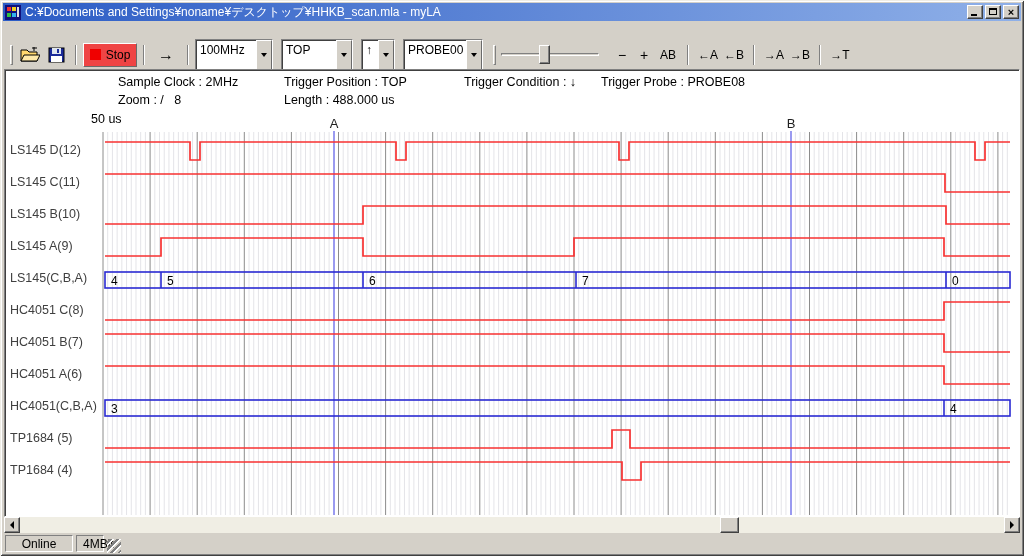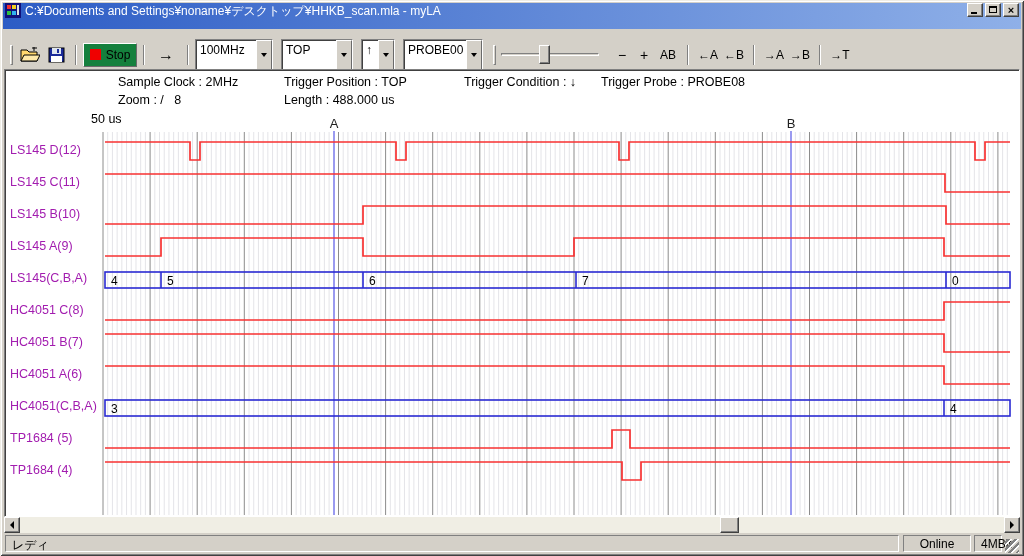--- a/index.html
+++ b/index.html
@@ -1,51 +1,51 @@
 <!DOCTYPE html>
 <html><head>
 <meta charset="utf-8">
 <style>
   html,body{margin:0;padding:0;background:#000;}
   *{box-sizing:border-box;font-family:"Liberation Sans","DejaVu Sans",sans-serif;}
   #window{position:relative;width:1024px;height:556px;background:#d4d0c8;overflow:hidden;
     box-shadow:inset 1px 1px 0 #efede6,inset -1px -1px 0 #404040,inset 2px 2px 0 #fff,inset -2px -2px 0 #808080;}
   
-  #titlebar{position:absolute;left:3px;top:3px;right:3px;height:26px;
-    background:linear-gradient(90deg,#2c5cc5,#8fb0e8);display:flex;align-items:flex-start;padding:0 2px;}
+  #titlebar{position:absolute;left:3px;top:3px;right:3px;height:18px;
+    background:linear-gradient(90deg,#2c5cc5,#8fb0e8);display:flex;align-items:center;padding:0 2px;}
   #title-text{color:#fff;font-size:12px;margin-left:4px;white-space:nowrap;overflow:hidden;flex:1;}
   .winbtn{width:16px;height:14px;background:#d4d0c8;border:1px solid;border-color:#fff #404040 #404040 #fff;
     box-shadow:inset -1px -1px 0 #808080;margin-left:2px;position:relative;flex:0 0 auto;}
   .glyph-min{position:absolute;left:3px;bottom:2px;width:6px;height:2px;background:#000;}
   .glyph-max{position:absolute;left:3px;top:2px;width:8px;height:7px;border:1px solid #000;border-top-width:2px;}
   .glyph-close{position:absolute;left:0;top:-1px;width:14px;text-align:center;font-size:11px;font-weight:bold;color:#000;line-height:14px;}
   
   #menubar{position:absolute;left:3px;top:21px;right:3px;height:19px;display:flex;align-items:center;padding-left:6px;border-bottom:1px solid #fff;box-shadow:0 -1px 0 #808080 inset;}
   .menu-item{font-size:12px;padding:2px 7px;color:#000;white-space:pre;}
   
   #toolbar{position:absolute;left:3px;top:40px;right:3px;height:29px;display:flex;align-items:center;padding-left:4px;}
   .grip{width:3px;height:20px;border:1px solid;border-color:#fff #808080 #808080 #fff;margin:0 3px;}
   .sep{width:2px;height:20px;border-left:1px solid #808080;border-right:1px solid #fff;margin:0 6px;}
   .tbtn{height:24px;display:flex;align-items:center;justify-content:center;background:transparent;border:1px solid transparent;padding:0 3px;}
-  .tbtn.raised{border-color:#fff #6a6a6a #6a6a6a #fff;background:#15803d;}
+  .tbtn.raised{border-color:#fff #6a6a6a #6a6a6a #fff;background:#ef4444;}
   .tlabel{font-size:12px;color:#000;white-space:pre;}
   .combo{height:32px;display:flex;background:#fff;border:1px solid;border-color:#808080 #fff #fff #808080;box-shadow:inset 1px 1px 0 #404040;}
   .combo-field{flex:1;font-size:12px;color:#000;padding:3px 2px 0 4px;white-space:pre;overflow:hidden;}
   .combo-arrow{width:16px;background:#d4d0c8;border:1px solid;border-color:#fff #6a6a6a #6a6a6a #fff;display:flex;align-items:center;justify-content:center;}
   .down-tri{width:0;height:0;border-left:3px solid transparent;border-right:3px solid transparent;border-top:4px solid #000;}
   #zoom-slider{position:relative;width:98px;height:21px;margin:0 2px;}
   #slider-track{position:absolute;left:0;right:0;top:9px;height:3px;border:1px solid;border-color:#808080 #fff #fff #808080;}
   #slider-handle{position:absolute;left:38px;top:1px;width:11px;height:19px;background:#d4d0c8;border:1px solid;border-color:#fff #404040 #404040 #fff;box-shadow:inset -1px -1px 0 #808080;}
   .stop-sq{width:11px;height:11px;background:#f00000;margin-right:5px;}
   
   #client{position:absolute;left:4px;top:69px;width:1016px;height:448px;background:#fff;
     border:1px solid;border-color:#808080 #fff #fff #808080;box-shadow:inset 1px 1px 0 #404040;}
   .info{position:absolute;font-size:12.5px;color:#000;white-space:pre;margin-left:20px;}
   #timeline-label{position:absolute;left:91px;top:112px;font-size:12.5px;color:#000;}
-  .ch-label{position:absolute;left:10px;font-size:12.5px;color:#a21caf;white-space:nowrap;}
+  .ch-label{position:absolute;left:10px;font-size:12.5px;color:#404040;white-space:nowrap;}
   .marker-label{position:absolute;top:116px;font-size:13px;color:#202020;width:12px;text-align:center;}
   #wave-svg{position:absolute;left:0;top:130px;}
   
   #hscroll{position:absolute;left:4px;top:517px;width:1016px;height:16px;background:#f0eee4;display:flex;}
   .sb-btn{width:16px;height:16px;background:#d4d0c8;border:1px solid;border-color:#fff #404040 #404040 #fff;box-shadow:inset -1px -1px 0 #808080;display:flex;align-items:center;justify-content:center;flex:0 0 auto;}
   .tri-left{width:0;height:0;border-top:4px solid transparent;border-bottom:4px solid transparent;border-right:4px solid #000;}
   .tri-right{width:0;height:0;border-top:4px solid transparent;border-bottom:4px solid transparent;border-left:4px solid #000;}
   #sb-thumb{position:absolute;left:700px;top:0;width:19px;height:16px;background:#d4d0c8;border:1px solid;border-color:#fff #404040 #404040 #fff;box-shadow:inset -1px -1px 0 #808080;}
   #sb-track{position:relative;flex:1;height:16px;}
   
@@ -425,19 +425,18 @@
       </div>
     <div id="sb-track">
       <div id="sb-thumb"></div>
     </div>
     <div class="sb-btn">
         <span class="tri-right"></span>
       </div>
   </div>
 
   <div id="statusbar">
-    <div class="pane" id="pane-ready">レディ</div>
     <div class="pane" id="pane-online">Online</div>
     <div class="pane" id="pane-mem">4MBit</div>
     <div id="resize-grip"></div>
   </div>
 
 </div>
 
 </body></html>

